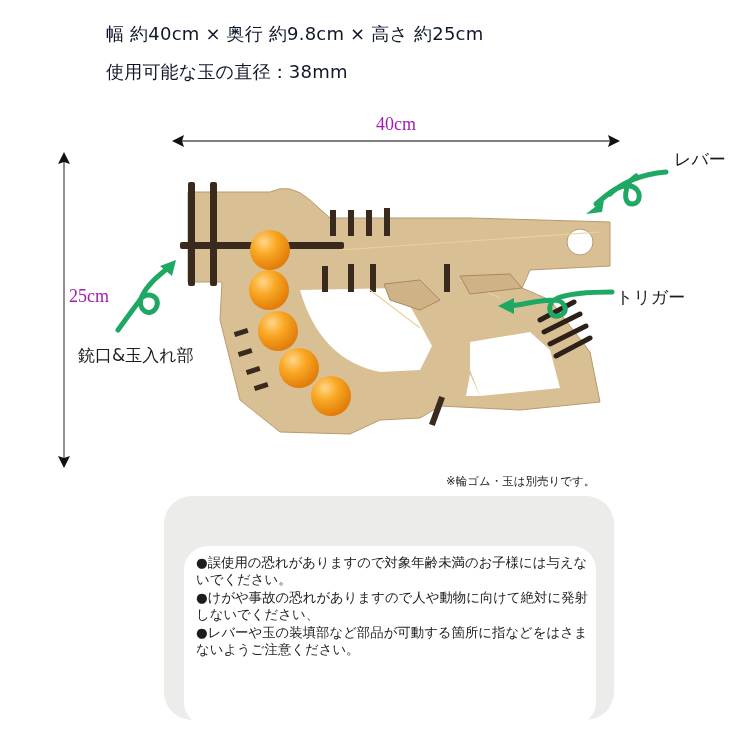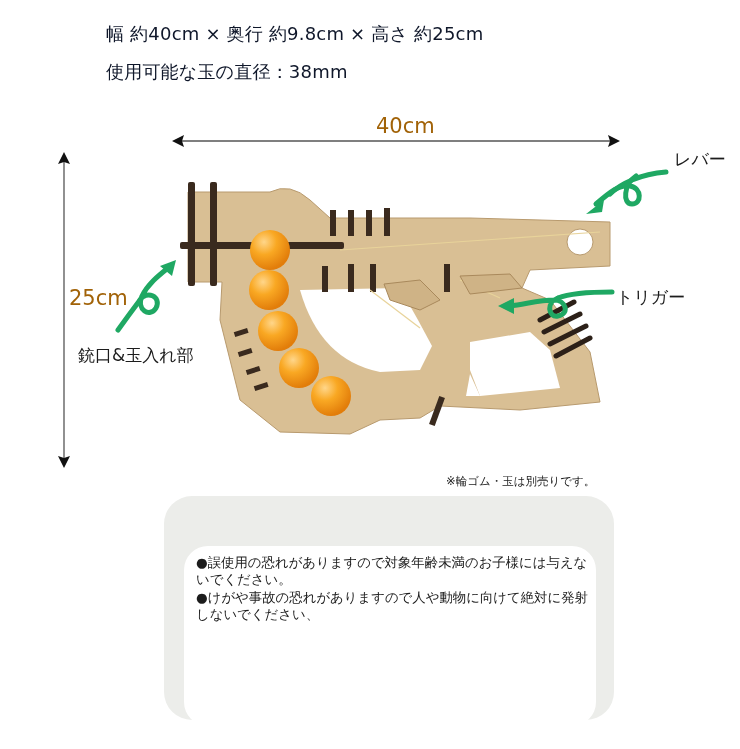--- a/index.html
+++ b/index.html
@@ -1,20 +1,20 @@
 <!DOCTYPE html>
 <html><head>
 <meta charset="utf-8">
 <style>
   html, body { margin:0; padding:0; }
   body { width:740px; height:749px; background:#ffffff; position:relative; overflow:hidden;
          font-family:"DejaVu Sans","Liberation Sans",sans-serif; color:#1a1a1a; }
   .abs { position:absolute; }
   .spec { left:106px; font-size:18px; letter-spacing:0.2px; white-space:nowrap; color:#0f172a; }
-  .dim-label { font-size:21px; color:#a16207; white-space:nowrap; }
+  .dim-label { font-size:18px; color:#a21caf; white-space:nowrap;font-family:Liberation Serif, serif; }
   .callout { font-size:17px; color:#1c1c1c; white-space:nowrap; }
   .note { font-size:11.5px; color:#1c1c1c; white-space:nowrap; }
   .panel { left:164px; top:496px; width:450px; height:224px; background:#ecedea; border-radius:28px; }
   .panel-title { left:0; top:12px; width:450px; display:flex; justify-content:center; align-items:center; gap:12px; }
   .panel-title .t { font-size:21px; color:#1c1c1c; letter-spacing:2px; }
   .panel-inner { left:20px; top:50px; width:412px; height:180px; background:#ffffff; border-radius:24px; }
   .panel-list { left:12px; top:8px; margin:0; padding:0; list-style:none; }
   .panel-list li { font-size:13.4px; line-height:17.4px; color:#1c1c1c; width:395px; }
 </style>
 </head>
@@ -119,15 +119,16 @@
   <polygon points="72,4 56,10 68,20" fill="#1fa863"></polygon>
 </svg>
 
 <div class="abs note" style="left:446px; top:474px;">※輪ゴム・玉は別売りです。</div>
 
 <div class="abs panel">
   <div class="abs panel-inner">
     <ul class="abs panel-list">
       <li>●誤使用の恐れがありますので対象年齢未満のお子様には与えないでください。</li>
       <li>●けがや事故の恐れがありますので人や動物に向けて絶対に発射しないでください、</li>
+      <li>●レバーや玉の装填部など部品が可動する箇所に指などをはさまないようご注意ください。</li>
     </ul>
   </div>
 </div>
 
 </body></html>

